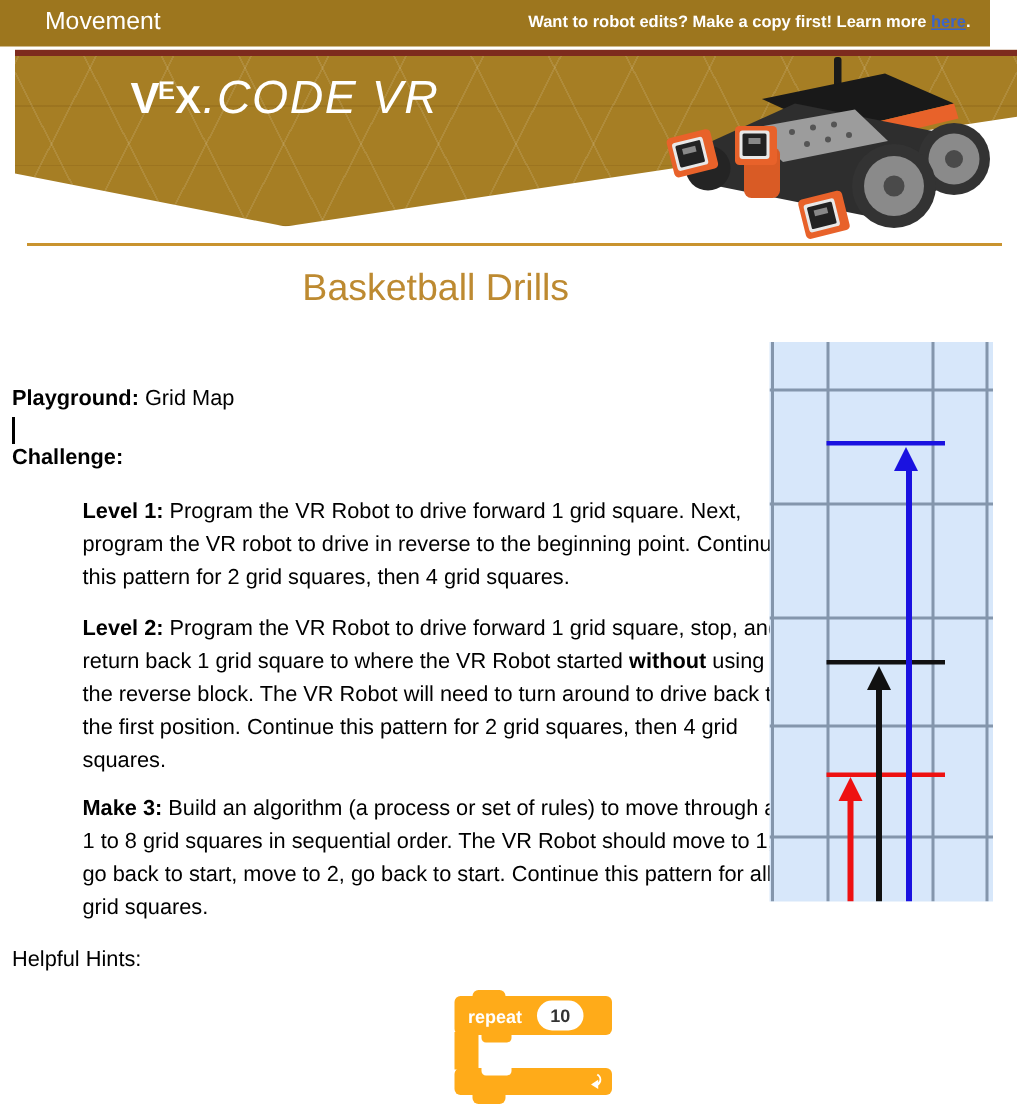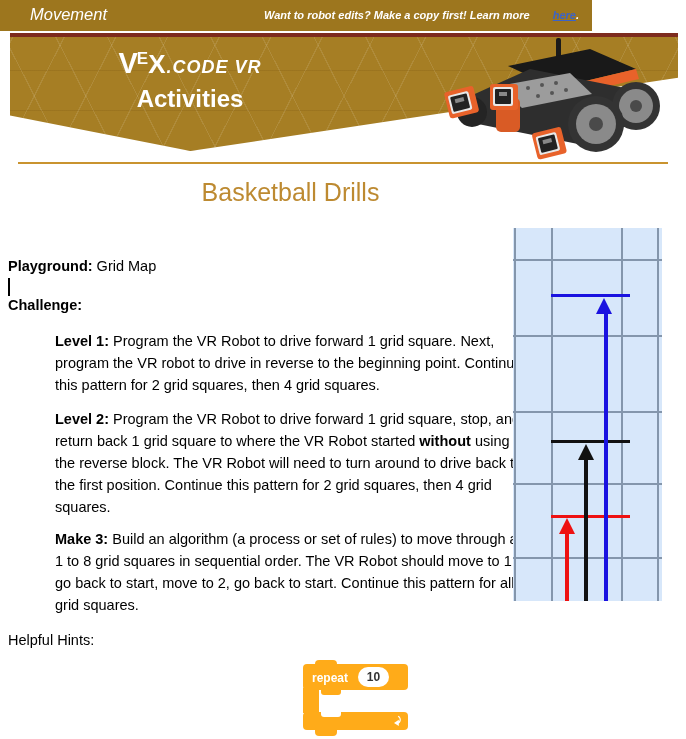--- a/index.html
+++ b/index.html
@@ -7,39 +7,39 @@
     --title:#BD8A31; --link:#3B63C8; --block-orange:#FFAB19;
     --grid-bg:#D7E7FA; --grid-line:#8496AC;
     --arrow-red:#EE1111; --arrow-black:#111111; --arrow-blue:#1A12E0;
   }
   *{box-sizing:border-box; margin:0; padding:0;}
   html,body{background:#fff;}
   body{font-family:"Liberation Sans","DejaVu Sans",sans-serif; color:#000;}
   .page{position:relative; width:686px; height:739px; background:#fff; overflow:hidden;}
 
   
-  .topbar{position:absolute; left:0; top:0; width:592px; height:31px; background:var(--gold-header);font-style:italic;}
+  .topbar{position:absolute; left:0; top:0; width:660px; height:31px; background:var(--gold-header);}
   .topbar-title{position:absolute; left:30px; top:5px; font-size:16.5px; font-weight:500; color:#fff;}
   .topbar-notice{position:absolute; right:13px; top:9px; font-size:11px; font-weight:700; color:#fff; white-space:nowrap;}
-  .topbar-notice a{color:var(--link); text-decoration:underline; cursor:pointer;margin-left:20px;}
+  .topbar-notice a{color:var(--link); text-decoration:underline; cursor:pointer;}
 
   
   .banner{position:absolute; left:10px; top:33px; width:668px; height:118px;
     clip-path:polygon(0 0,100% 0,100% 38%,27% 100%,0 70%);
     background-image:
       linear-gradient(var(--stripe) 0 4px, rgba(0,0,0,0) 4px),
       repeating-linear-gradient(63deg, rgba(255,255,255,.10) 0 1.2px, rgba(255,255,255,0) 1.2px 46px),
       repeating-linear-gradient(-63deg, rgba(255,255,255,.10) 0 1.2px, rgba(255,255,255,0) 1.2px 46px),
       repeating-linear-gradient(0deg, rgba(120,82,16,.22) 0 1.2px, rgba(0,0,0,0) 1.2px 40px);
     background-color:var(--gold-banner);}
   .logo{position:absolute; left:60px; top:16px; width:240px; text-align:center; color:#fff; line-height:1;}
   .logo .lv{font-size:29px; font-weight:700; letter-spacing:-1px;}
   .logo .le{font-size:17px; font-weight:700; vertical-align:9px; letter-spacing:0;}
   .logo .lx{font-size:26px; font-weight:700; margin-right:1px;}
-  .logo .lrest{font-size:18px; font-weight:700; font-style:italic; letter-spacing:1px;}
+  .logo .lrest{font-size:31px; font-weight:400; font-style:italic; letter-spacing:1px;}
   .banner-sub{position:absolute; left:60px; top:52px; width:240px; text-align:center; color:#fff; font-size:24px; font-weight:700;}
   .robot{position:absolute; left:438px; top:36px; width:232px; height:126px; z-index:3;}
 
   
   .hr-line{position:absolute; left:18px; top:162px; width:650px; height:2px; background:var(--divider);}
   .doc-title{position:absolute; left:0; top:178px; width:581px; text-align:center; font-size:25px; color:var(--title);}
 
   
   .bodytext{font-size:14.5px; line-height:22px;margin-top:35px;}
   .playground{position:absolute; left:8px; top:220px;}
@@ -81,21 +81,20 @@
 
   <div class="topbar">
     <span class="topbar-title">Movement</span>
     <span class="topbar-notice"><span>Want to robot edits? Make a copy first! Learn more </span><a>here</a><span>.</span></span>
   </div>
 
   <div class="banner">
     <div class="logo">
       <span class="lv">V</span><span class="le">E</span><span class="lx">X</span><span class="lrest">.CODE VR</span>
     </div>
-    <div class="banner-sub">Activities</div>
   </div>
 
   <svg class="robot" viewBox="0 0 232 126">
     <rect x="118" y="2" width="5" height="34" rx="2" fill="#1a1a1a"></rect>
     <rect x="110" y="29" width="20" height="15" rx="2" fill="#6b6b6b"></rect>
     <path d="M70 30 L152 13 L198 33 L118 52 Z" fill="#191919"></path>
     <path d="M118 52 L198 33 L201 43 L121 62 Z" fill="#E8622A"></path>
     <path d="M28 62 L92 33 L202 55 L207 80 L150 110 L40 88 Z" fill="#2e2e2e"></path>
     <path d="M60 50 L132 37 L154 58 L84 72 Z" fill="#9c9c9c"></path>
     <circle cx="90" cy="52" r="2" fill="#555"></circle>

